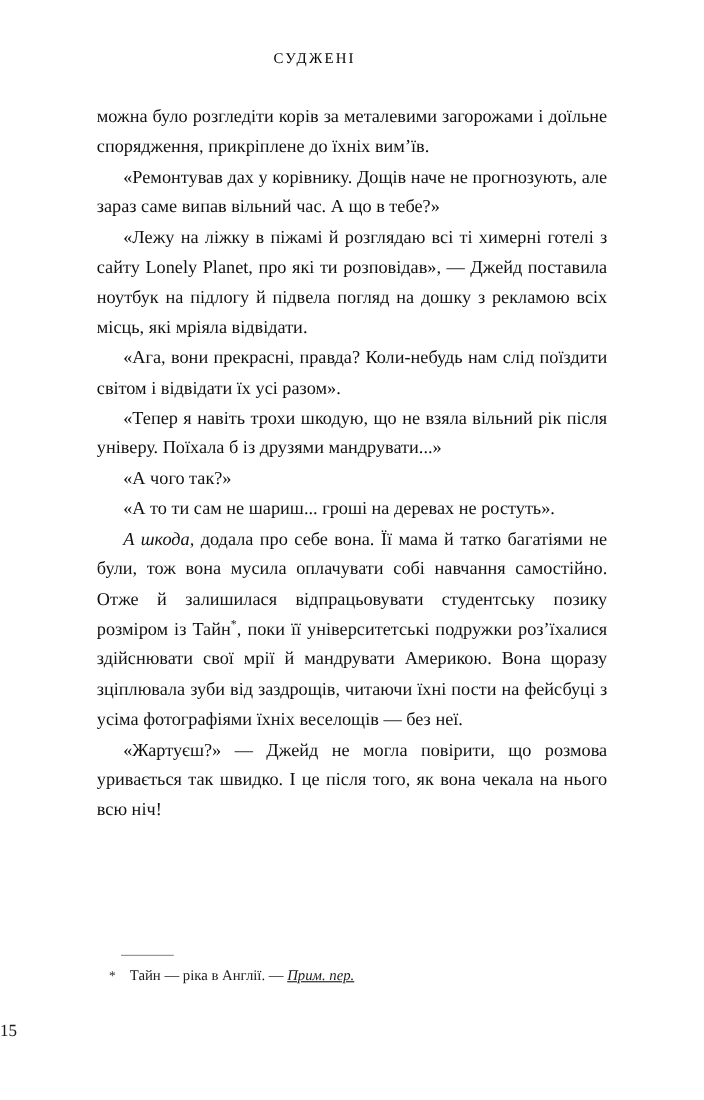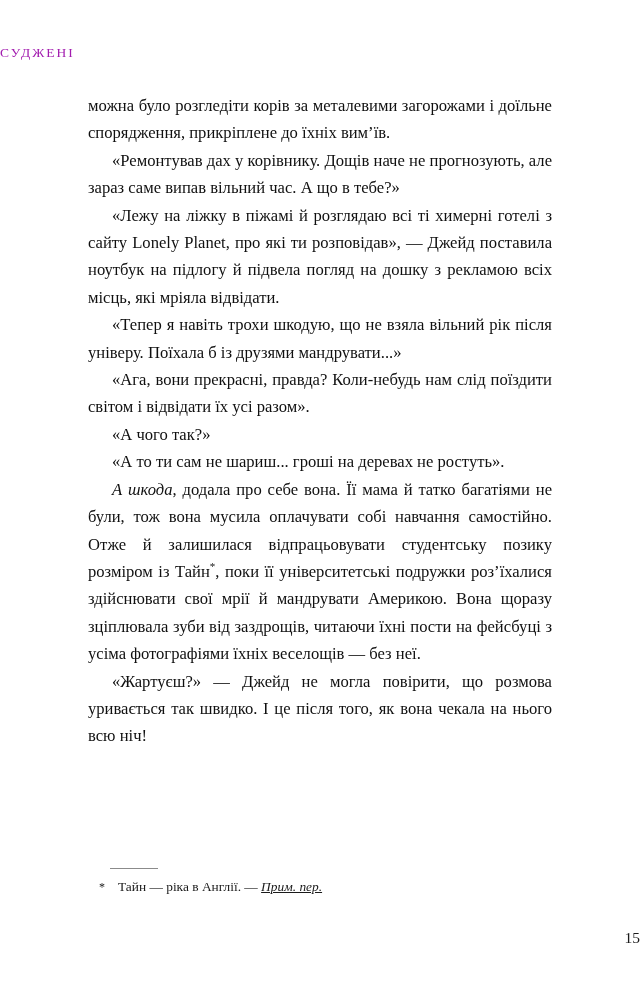--- a/index.html
+++ b/index.html
@@ -24,24 +24,24 @@
     height: 1000px;
     box-sizing: border-box;
   }
 
   
   .running-head {
     position: absolute;
     left: 0;
     top: 46px;
     width: 572px;
-    text-align: left;
+    text-align: center;
     font-size: 13.5px;
     letter-spacing: 2.0px;
-    color: #a21caf;
+    color: #000000;
     font-variant: small-caps;
     text-transform: uppercase;
     line-height: 1;
   }
 
   
   .text-block {
     position: absolute;
     left: 88px;
     top: 92px;
@@ -106,39 +106,39 @@
     font-style: italic;
     text-decoration: underline;
   }
 
   
   .folio {
     position: absolute;
     left: 0;
     top: 930px;
     width: 640px;
-    text-align: right;
+    text-align: left;
     font-size: 15.5px;
     color: #1a1a1a;
     line-height: 1;
   }
 </style>
 </head>
 <body>
 
 <div class="page">
 
   <div class="running-head">Суджені</div>
 
   <div class="text-block">
       <p class="para no-indent"><span>можна було розгледіти корів за металевими загорожами і доїльне спорядження, прикріплене до їхніх вим’їв.</span></p>
       <p class="para"><span>«Ремонтував дах у корівнику. Дощів наче не прогнозують, але зараз саме випав вільний час. А що в тебе?»</span></p>
       <p class="para"><span>«Лежу на ліжку в піжамі й розглядаю всі ті химерні готелі з сайту Lonely Planet, про які ти розповідав», — Джейд поставила ноутбук на підлогу й підвела погляд на дошку з рекламою всіх місць, які мріяла відвідати.</span></p>
+      <p class="para"><span>«Ага, вони прекрасні, правда? Коли-небудь нам слід поїздити світом і відвідати їх усі разом».</span></p>
       <p class="para"><span>«Тепер я навіть трохи шкодую, що не взяла вільний рік після універу. Поїхала б із друзями мандрувати...»</span></p>
-      <p class="para"><span>«Ага, вони прекрасні, правда? Коли-небудь нам слід поїздити світом і відвідати їх усі разом».</span></p>
       <p class="para"><span>«А чого так?»</span></p>
       <p class="para"><span>«А то ти сам не шариш... гроші на деревах не ростуть».</span></p>
       <p class="para"><em>А шкода</em><span>, додала про себе вона. Її мама й татко багатіями не були, тож вона мусила оплачувати собі навчання самостійно. Отже й залишилася відпрацьовувати студентську позику розміром із Тайн</span><sup class="fn-ref">*</sup><span>, поки її університетські подружки роз’їхалися здійснювати свої мрії й мандрувати Америкою. Вона щоразу зціплювала зуби від заздрощів, читаючи їхні пости на фейсбуці з усіма фотографіями їхніх веселощів — без неї.</span></p>
       <p class="para"><span>«Жартуєш?» — Джейд не могла повірити, що розмова уривається так швидко. І це після того, як вона чекала на нього всю ніч!</span></p>
     </div>
 
   <div class="footnote-area">
     <hr class="footnote-rule">
     <div class="footnote-list">
         <div class="footnote">

